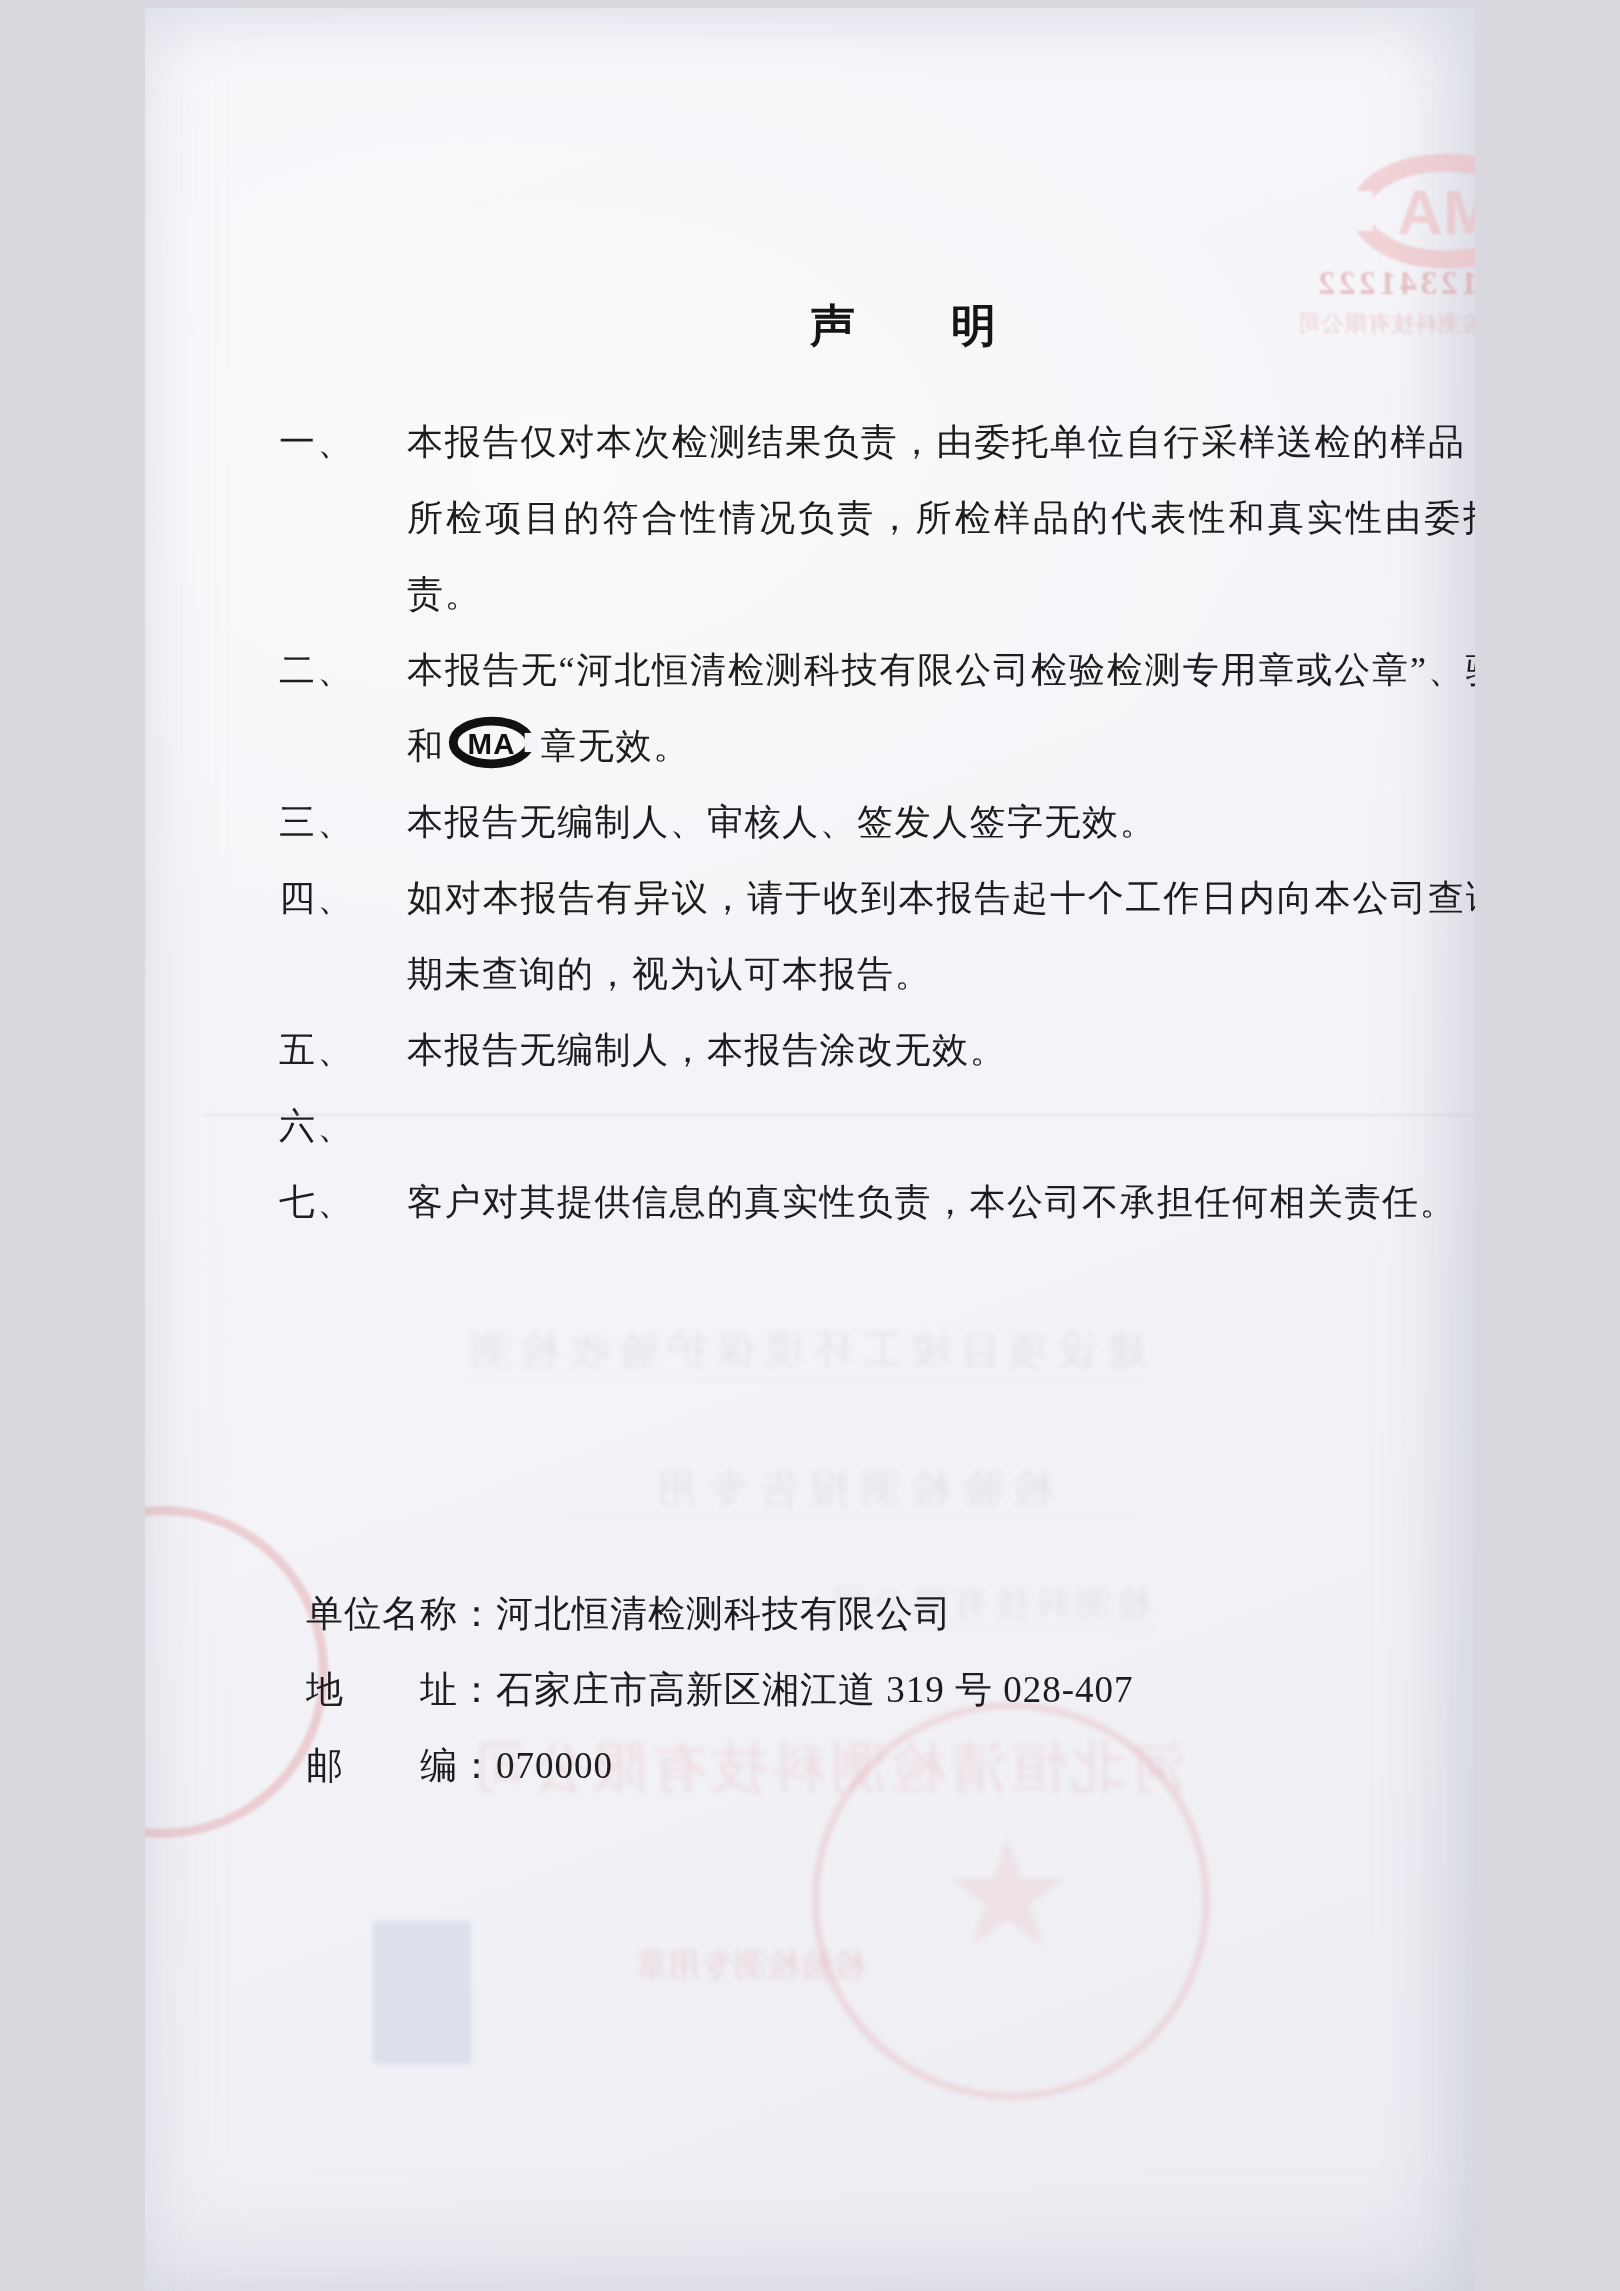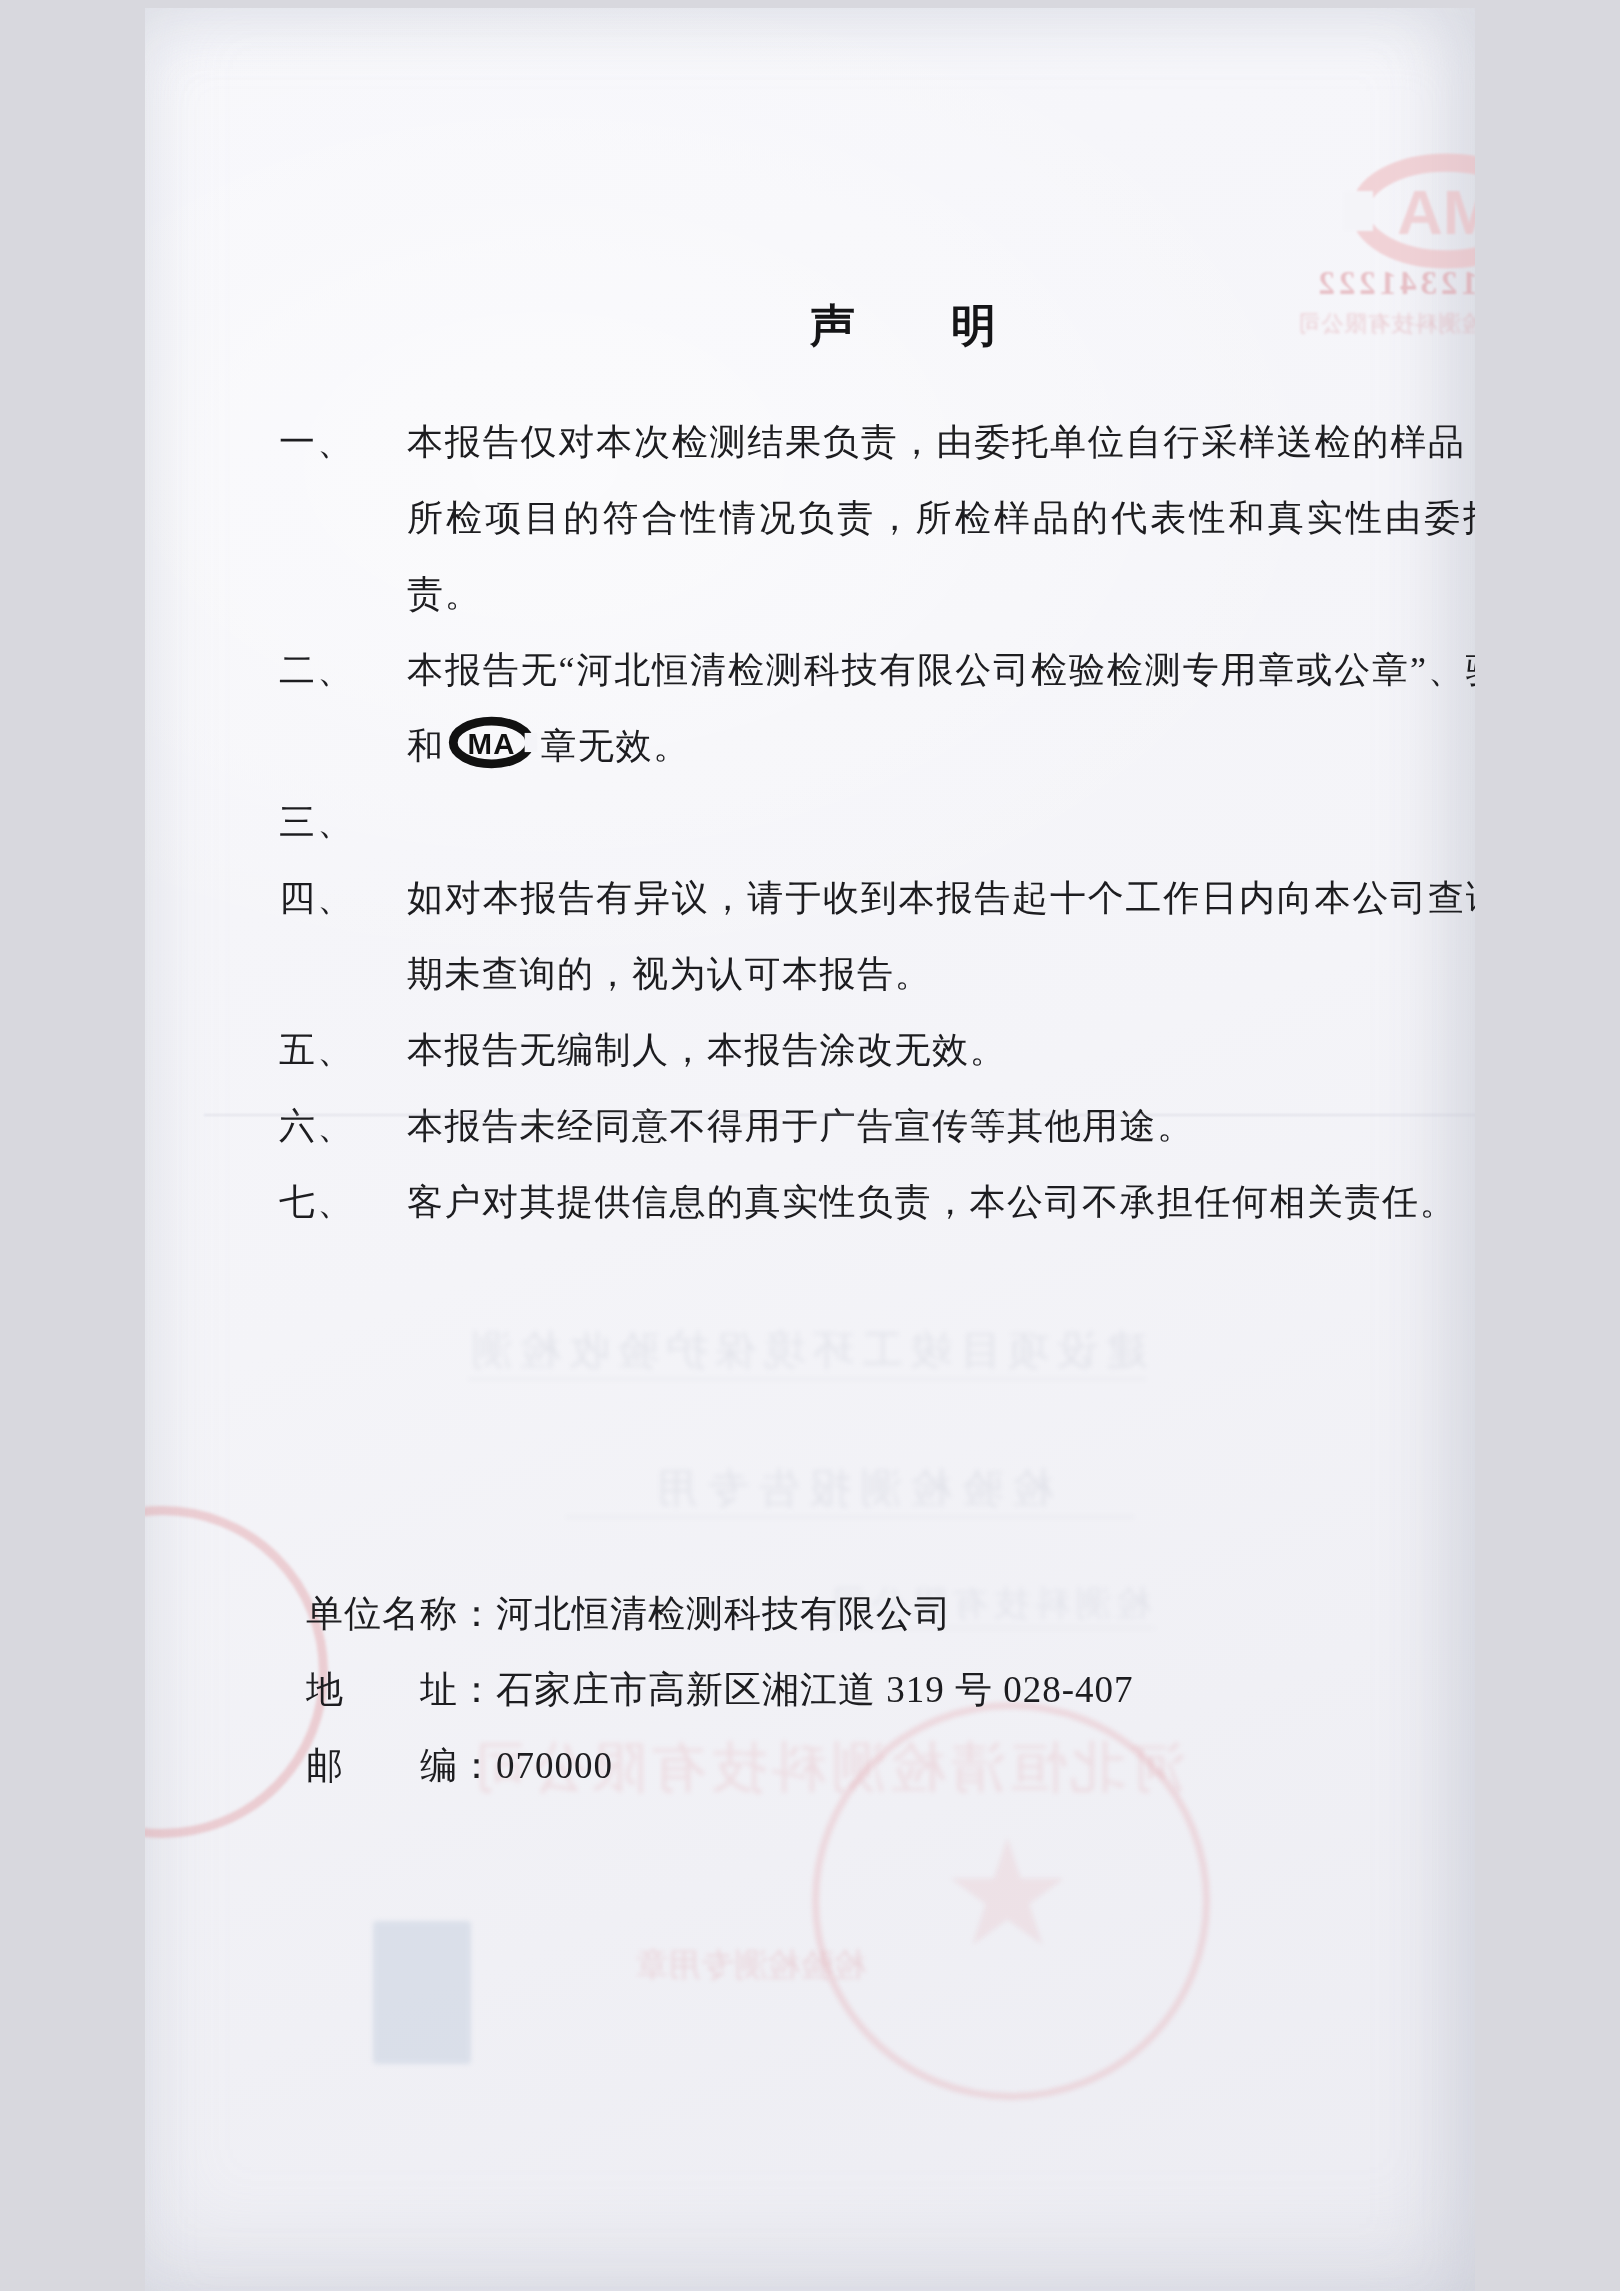--- a/index.html
+++ b/index.html
@@ -84,32 +84,32 @@
       <div class="stmt-item">
         <span class="stmt-num">二、</span>
         <span class="stmt-text">本报告无“河北恒清检测科技有限公司检验检测专用章或公章”、骑缝章和<svg class="cma-clone" viewBox="0 0 120 72" aria-hidden="true" style="font-size:37px">
     <ellipse cx="58" cy="36" rx="52" ry="29" fill="none" stroke="#111" stroke-width="12"></ellipse>
     <rect x="103" y="23" width="17" height="26" fill="#f4f4f8"></rect>
     <text x="58" y="51" text-anchor="middle" font-size="40" font-weight="bold" font-family="Liberation Sans, sans-serif" fill="#111">MA</text>
   </svg>章无效。</span>
       </div>
       <div class="stmt-item">
         <span class="stmt-num">三、</span>
+        <span class="stmt-text">本报告无编制人、审核人、签发人签字无效。</span>
       </div>
       <div class="stmt-item">
         <span class="stmt-num">四、</span>
         <span class="stmt-text">如对本报告有异议，请于收到本报告起十个工作日内向本公司查询。逾期未查询的，视为认可本报告。</span>
       </div>
       <div class="stmt-item">
         <span class="stmt-num">五、</span>
         <span class="stmt-text">本报告无编制人，本报告涂改无效。</span>
       </div>
       <div class="stmt-item">
         <span class="stmt-num">六、</span>
-        <span class="stmt-text">本报告未经同意不得用于广告宣传等其他用途。</span>
       </div>
       <div class="stmt-item">
         <span class="stmt-num">七、</span>
         <span class="stmt-text">客户对其提供信息的真实性负责，本公司不承担任何相关责任。</span>
       </div>
     </div>
 
   <div class="ghost g-gray1">建设项目竣工环境保护验收检测</div>
   <div class="ghost g-gray2">检验检测报告专用</div>
   <div class="ghost g-gray3">检测科技有限公司</div>

